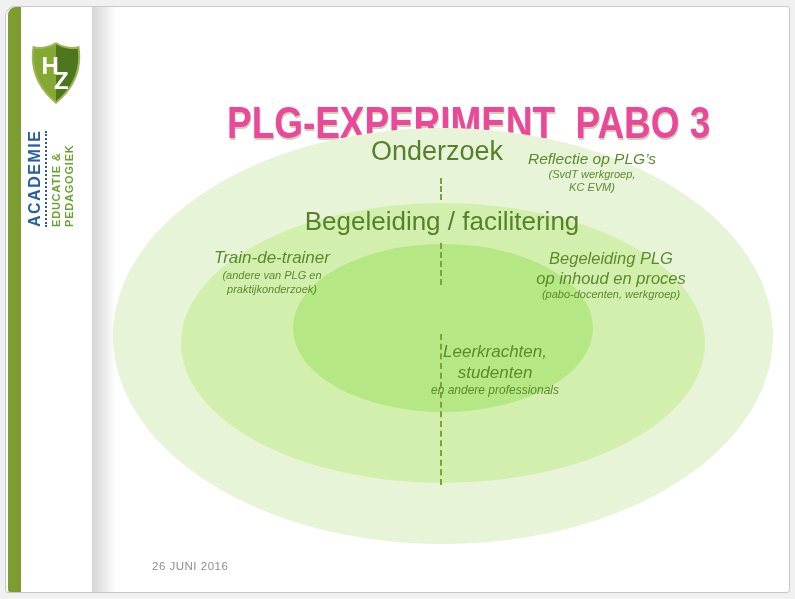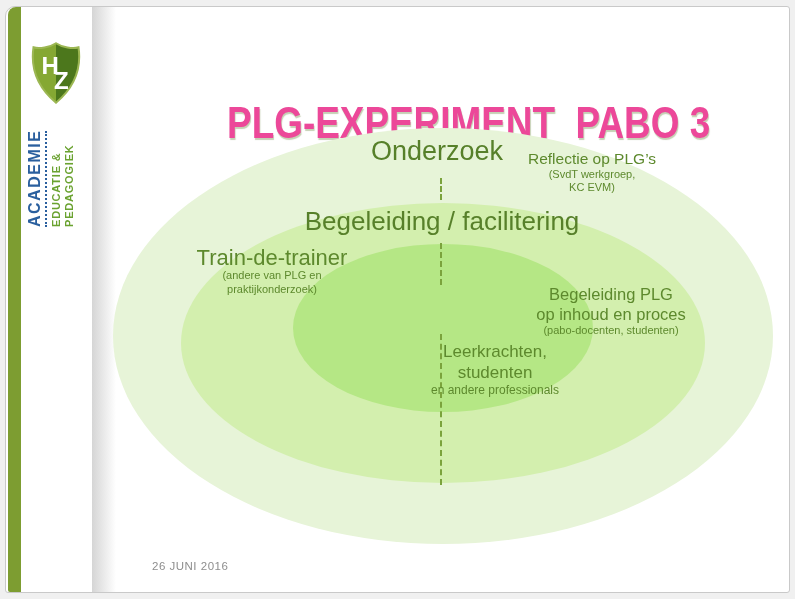--- a/index.html
+++ b/index.html
@@ -48,30 +48,30 @@
   .dash-seg{position:absolute;left:434px;width:0;border-left:2px dashed #7ba33c;}
   .dash-1{top:171px;height:22px;}
   .dash-2{top:236px;height:42px;}
   .dash-3{top:327px;height:151px;}
   
   .ctr{position:absolute;transform:translateX(-50%);text-align:center;white-space:nowrap;}
   .ring-label{color:#57802a;text-align:center;}
   .lbl-onderzoek {left:431px;top:129px;font-size:27px;}
   .lbl-begeleiding{left:436px;top:199px;font-size:26px;}
   .lbl-praktijk  {left:437px;top:274px;font-size:36px;}
-  .annot{color:#5d892d;text-align:center;}
+  .annot{color:#5d892d;font-style:italic;text-align:center;}
   .annot .big{font-size:15.5px;line-height:18px;}
   .annot .mid{font-size:16.5px;line-height:20px;}
   .annot .sub{font-size:11px;line-height:13px;}
   .annot .sub2{font-size:12px;line-height:15px;}
   .blk-reflectie{left:586px;top:143px;}
   .blk-train{left:266px;top:240px;}
-  .blk-train .big{font-size:22px;line-height:21px;}
+  .blk-train .big{font-size:17px;line-height:21px;}
   .blk-train .sub{line-height:14px;}
-  .blk-begplg{left:605px;top:241px;margin-top:36px;}
+  .blk-begplg{left:605px;top:241px;}
   .blk-casus{left:371px;top:334px;font-size:17px;line-height:21px;}
   .blk-leerkr{left:489px;top:334px;}
   .blk-leerkr .mid{font-size:17px;line-height:21px;}
   .date{
     position:absolute;left:146px;top:553px;
     font-size:11.5px;color:#8e8e8e;letter-spacing:0.5px;
   }
 </style>
 </head>
 <body>
@@ -126,21 +126,21 @@
 
   <div class="ctr annot blk-train">
     <div class="big">Train-de-trainer</div>
     <div class="sub">(andere van PLG en</div>
     <div class="sub">praktijkonderzoek)</div>
   </div>
 
   <div class="ctr annot blk-begplg">
     <div class="mid">Begeleiding PLG</div>
     <div class="mid">op inhoud en proces</div>
-    <div class="sub">(pabo-docenten, studenten)</div>
+    <div class="sub">(pabo-docenten, werkgroep)</div>
   </div>
 
 
   <div class="ctr annot blk-leerkr">
     <div class="mid">Leerkrachten,</div>
     <div class="mid">studenten</div>
     <div class="sub2">en andere professionals</div>
   </div>
 
   <div class="date">26 JUNI 2016</div>

